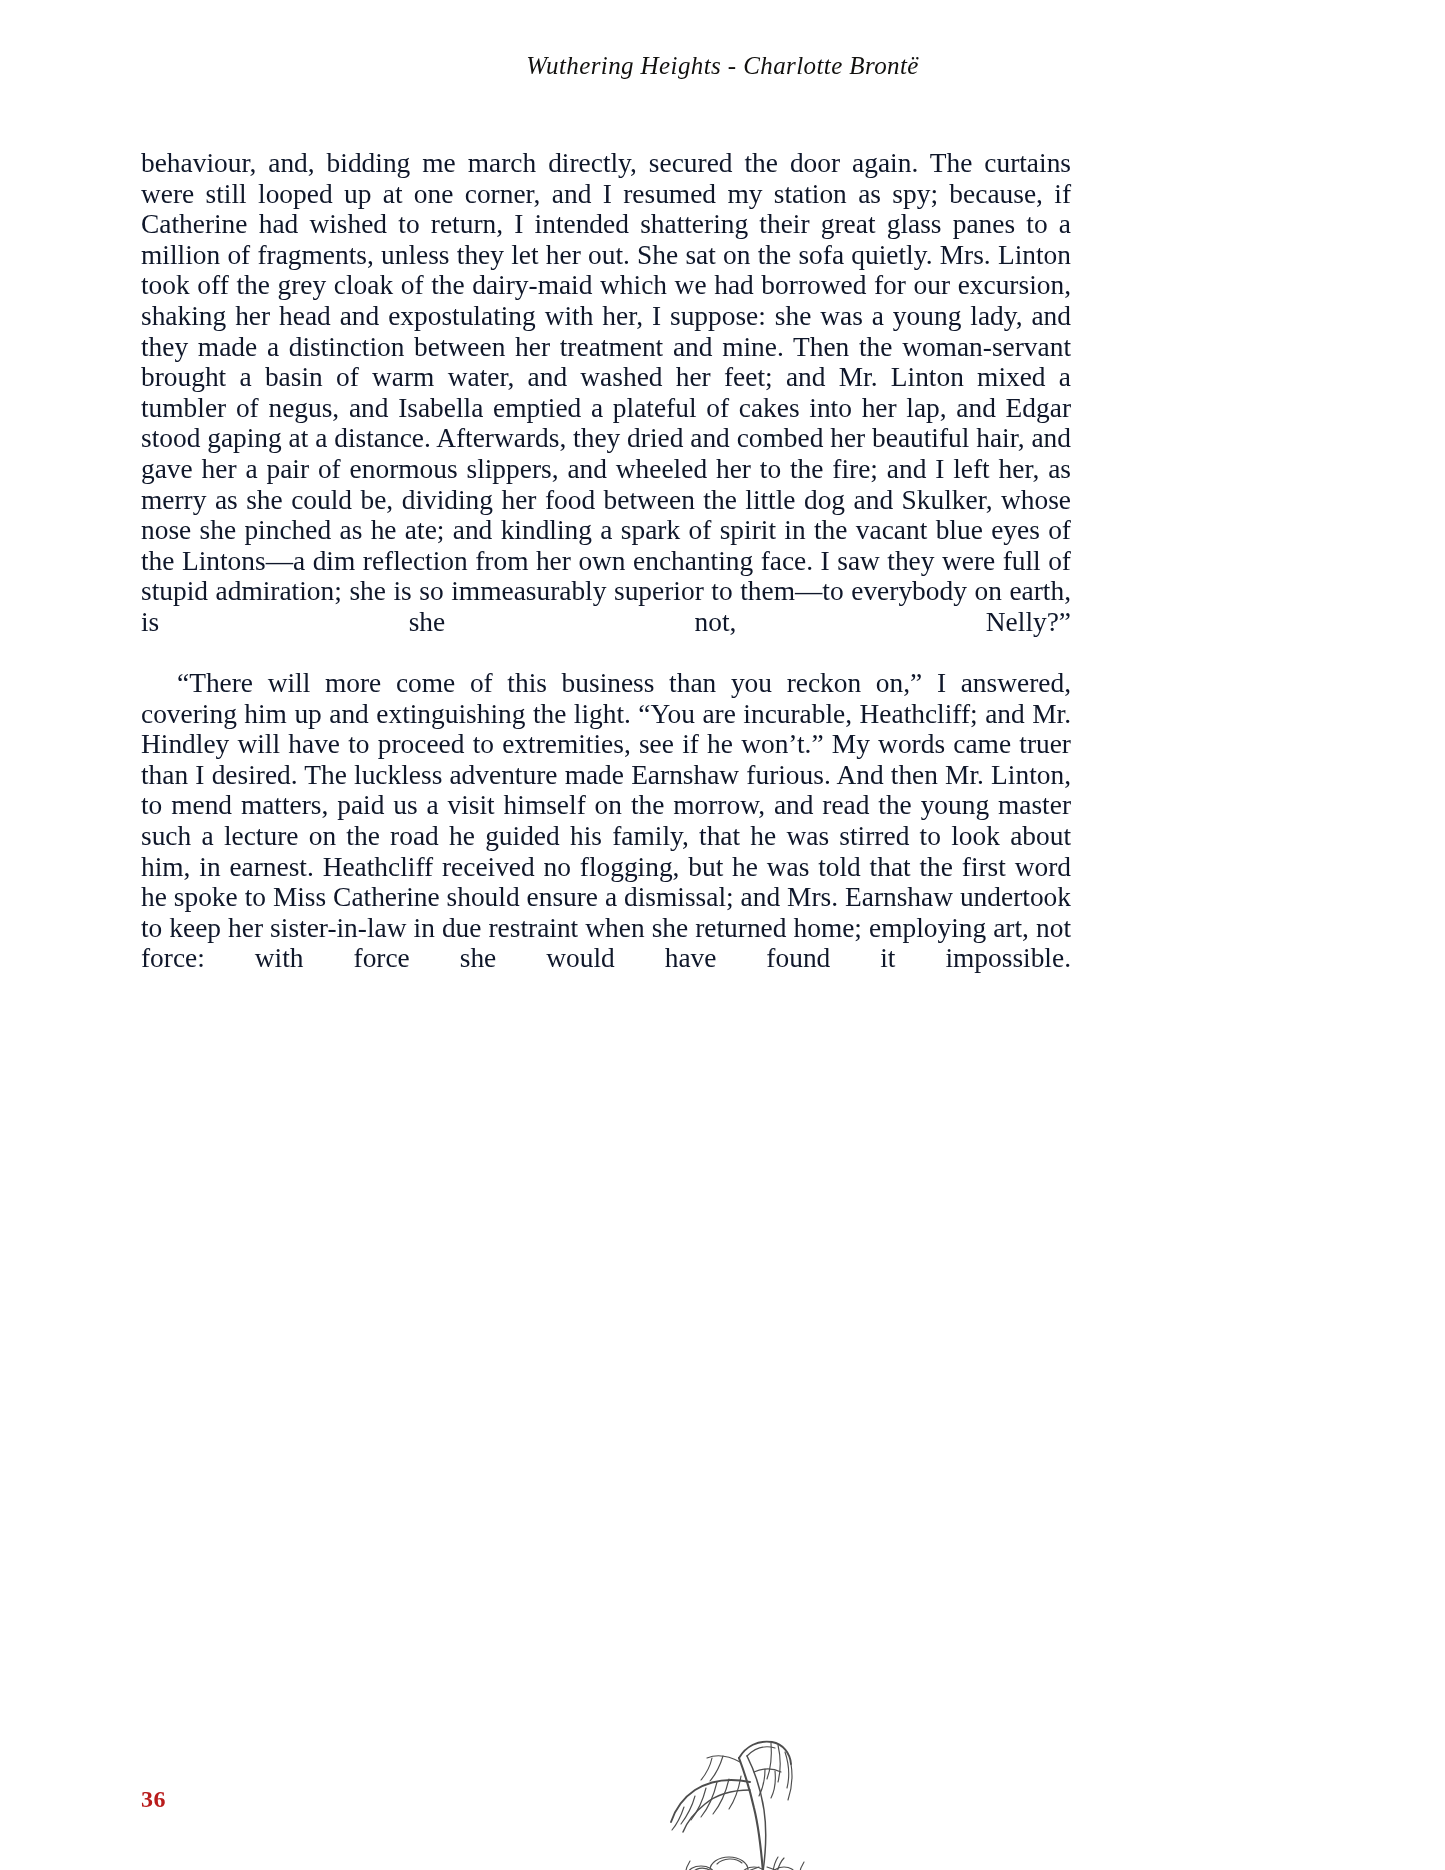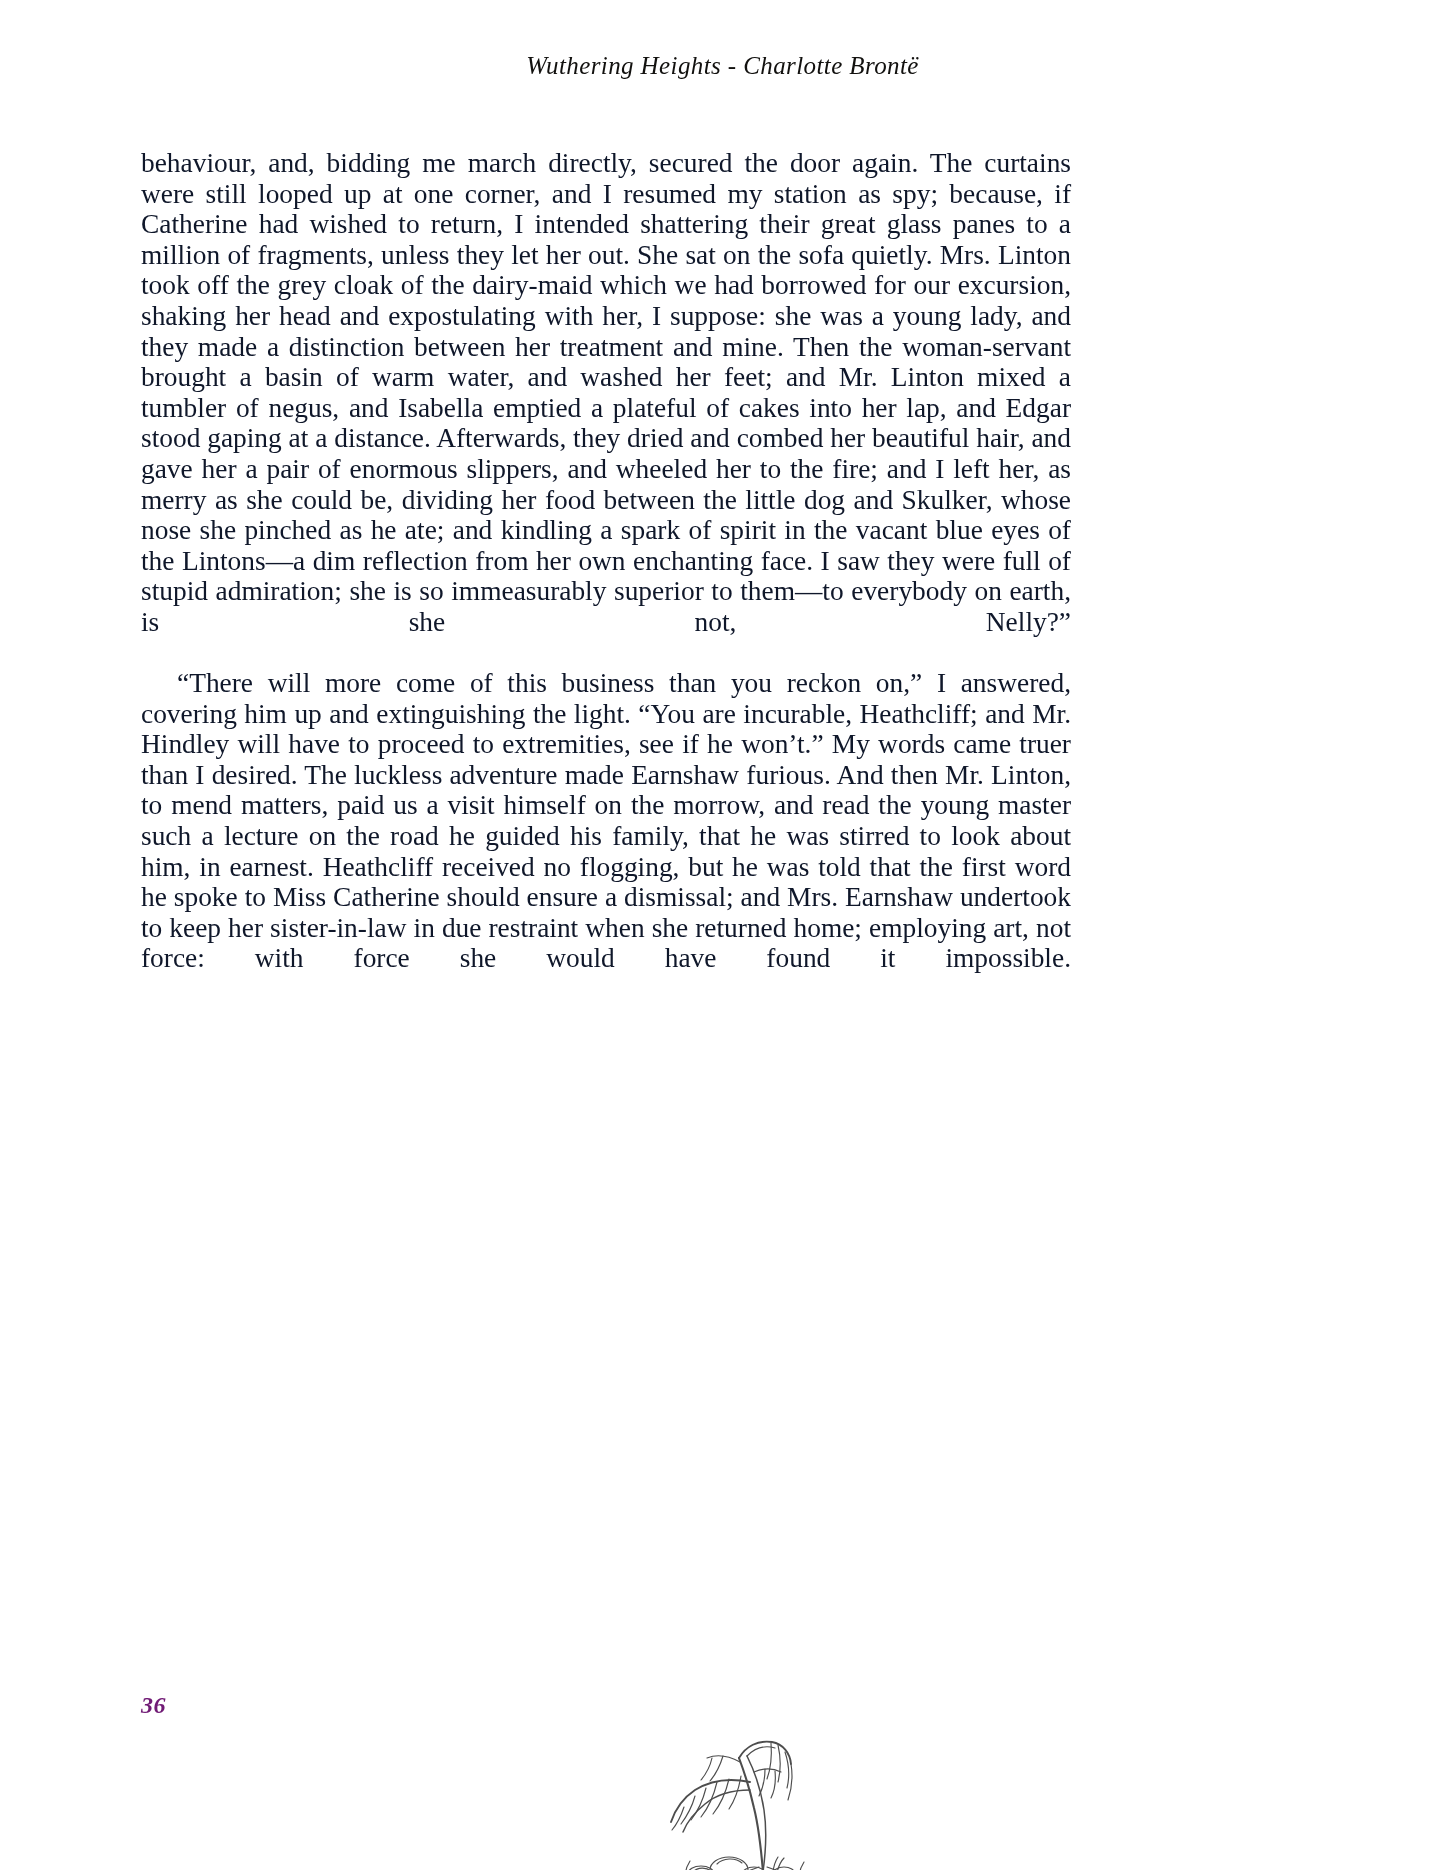--- a/index.html
+++ b/index.html
@@ -61,26 +61,25 @@
   .para::after {
     content: "";
     display: inline-block;
     width: 100%;
   }
 
   
   .folio {
     position: absolute;
     left: 141px;
-    top: 1680px;
+    top: 1774px;
     font-size: 24px;
     font-weight: bold;
-    color: #701a75;
+    color: #b91c1c;
     letter-spacing: 0.5px;
-    font-style: italic;
   }
 
   
   .vignette {
     position: absolute;
     left: 50%;
     transform: translateX(-50%);
     top: 1700px;
     width: 220px;
     height: 175px;

